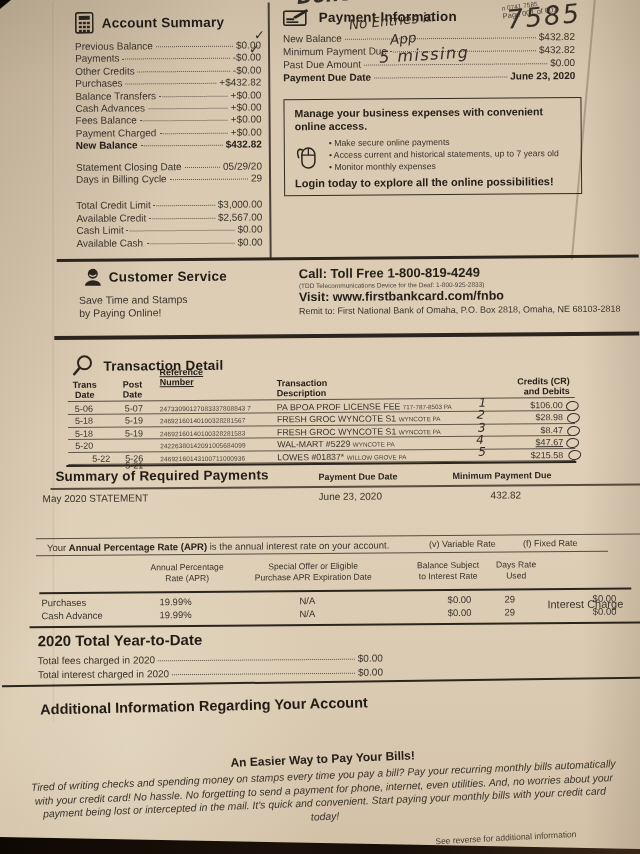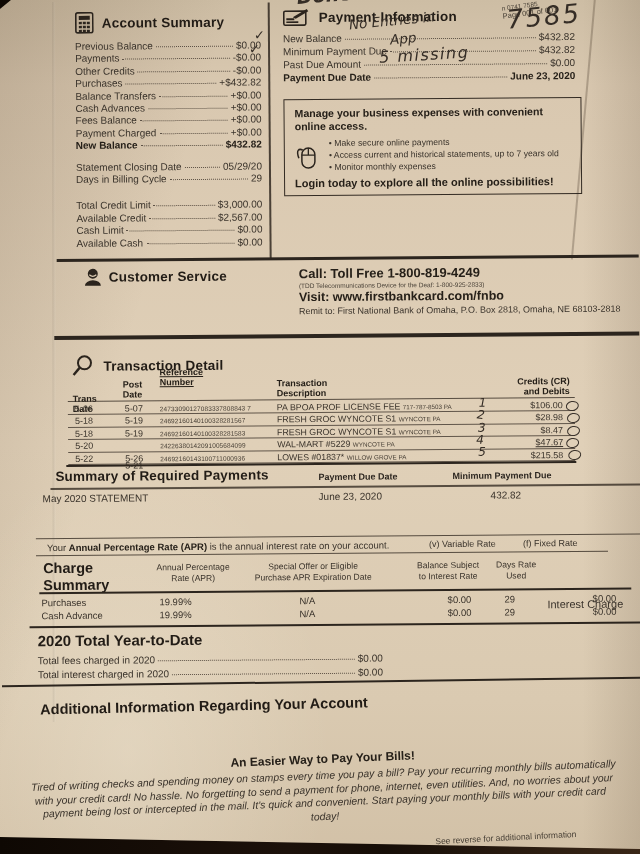--- a/index.html
+++ b/index.html
@@ -218,35 +218,39 @@
 
   <div class="hline" style="left:58px;top:257px;width:582px;height:3px;"></div>
   <div class="ab" style="left:84px;top:266px;">
     <svg width="20" height="20" viewBox="0 0 20 20">
       <circle cx="10" cy="6" r="5" fill="#2b241d"></circle>
       <path d="M2 18 a8 5.5 0 0 1 16 0 Z" fill="#2b241d"></path>
       <path d="M6.5 7 q3.5 3 7 0" stroke="#dccbb2" stroke-width="1.2" fill="none"></path>
     </svg>
   </div>
   <div class="ab title-lg" style="left:110px;top:268px;">Customer Service</div>
+  <div class="ab" style="left:80px;top:292px;font-size:10.5px;line-height:13px;">
+    <div>Save Time and Stamps</div>
+    <div>by Paying Online!</div>
+  </div>
   <div class="ab b" style="left:300px;top:266px;font-size:13px;">Call:  Toll Free  1-800-819-4249</div>
   <div class="ab" style="left:300px;top:282px;font-size:6.5px;color:#4a4238;">(TDD Telecommunications Device for the Deaf: 1-800-925-2833)</div>
   <div class="ab b" style="left:300px;top:290px;font-size:12.5px;">Visit: www.firstbankcard.com/fnbo</div>
   <div class="ab" style="left:300px;top:306px;font-size:9px;">Remit to:  First National Bank of Omaha, P.O. Box 2818,  Omaha, NE 68103-2818</div>
   <div class="hline" style="left:55px;top:334px;width:585px;height:3.5px;"></div>
 
   <div class="ab" style="left:72px;top:352px;">
     <svg width="24" height="24" viewBox="0 0 24 24">
       <circle cx="13" cy="9" r="6.5" fill="none" stroke="#2b241d" stroke-width="2"></circle>
       <line x1="8" y1="14" x2="2" y2="21" stroke="#2b241d" stroke-width="2.4"></line>
     </svg>
   </div>
   <div class="ab title-lg" style="left:104px;top:357px;">Transaction Detail</div>
 
-  <div class="ab th" style="left:73px;top:392px;">
+  <div class="ab th" style="left:73px;top:378px;text-align:center;">
     <div>Trans</div>
         <div>Date</div>
   </div>
   <div class="ab th" style="left:123px;top:378px;">
     <div>Post</div>
         <div>Date</div>
   </div>
   <div class="ab th" style="left:160px;top:366px;text-decoration:underline;">
     <div>Reference</div>
         <div>Number</div>
@@ -287,21 +291,21 @@
   </div>
   <div class="ab txn-row" style="top:438.2px;">
     <span class="tr-c" style="left:7px;">5-20</span>
     <span class="tr-c" style="left:57px;margin-top:20px;">5-21</span>
     <span class="tr-c tr-ref" style="left:92px;">24226380142091005684099</span>
     <span class="tr-c tr-desc" style="left:209px;"><span>WAL-MART #5229</span> <span class="tr-note">WYNCOTE PA</span></span>
     <span class="tr-c rt" style="right:12px;text-decoration:underline;">$47.67</span>
     <span class="ul"></span>
   </div>
   <div class="ab txn-row" style="top:450.6px;">
-    <span class="tr-c" style="left:7px;">5-22</span>
+    <span class="tr-c" style="left:24px;">5-22</span>
     <span class="tr-c" style="left:57px;">5-26</span>
     <span class="tr-c tr-ref" style="left:92px;">24692160143100711000936</span>
     <span class="tr-c tr-desc" style="left:209px;"><span>LOWES #01837*</span> <span class="tr-note">WILLOW GROVE PA</span></span>
     <span class="tr-c rt" style="right:12px;">$215.58</span>
     <span class="ul"></span>
   </div>
   <div class="hline" style="left:66px;top:463px;width:510px;height:2.2px;"></div>
 
   <div class="ab title-lg" style="left:55px;top:467px;">Summary of Required Payments</div>
   <div class="ab" style="left:318px;top:472px;font-size:9px;font-weight:bold;color:#2c2620;">Payment Due Date</div>
@@ -312,25 +316,21 @@
   <div class="ab" style="left:490px;top:491px;font-size:10px;">432.82</div>
 
   <div class="hline thin" style="left:35px;top:536px;width:605px;height:1.2px;"></div>
   <div class="ab" style="left:46px;top:540px;font-size:9.5px;white-space:nowrap;">
     <span>Your </span><span class="b">Annual Percentage Rate (APR)</span><span> is the annual interest rate on your account.</span>
   </div>
   <div class="ab" style="left:428px;top:540px;font-size:9px;">(v) Variable Rate</div>
   <div class="ab" style="left:522px;top:540px;font-size:9px;">(f) Fixed Rate</div>
   <div class="hline thin" style="left:35px;top:553px;width:572px;height:1.2px;"></div>
 
-  <div class="ab" style="left:42px;top:558px;font-size:14.5px;font-weight:bold;color:#221c16;line-height:17px;">
-    <div>Charge</div>
-    <div>Summary</div>
-  </div>
-  <div class="ab ctr" style="left:136px;top:561px;width:112px;font-size:8.6px;line-height:11px;text-align:center;">
+  <div class="ab ctr" style="left:130px;top:561px;width:112px;font-size:8.6px;line-height:11px;text-align:center;">
     <div>Annual Percentage</div>
         <div>Rate (APR)</div>
   </div>
   <div class="ab ctr" style="left:232px;top:561px;width:160px;font-size:8.6px;line-height:11px;">
     <div>Special Offer or Eligible</div>
         <div>Purchase APR Expiration Date</div>
   </div>
   <div class="ab ctr" style="left:402px;top:561px;width:90px;font-size:8.6px;line-height:11px;">
     <div>Balance Subject</div>
         <div>to Interest Rate</div>

